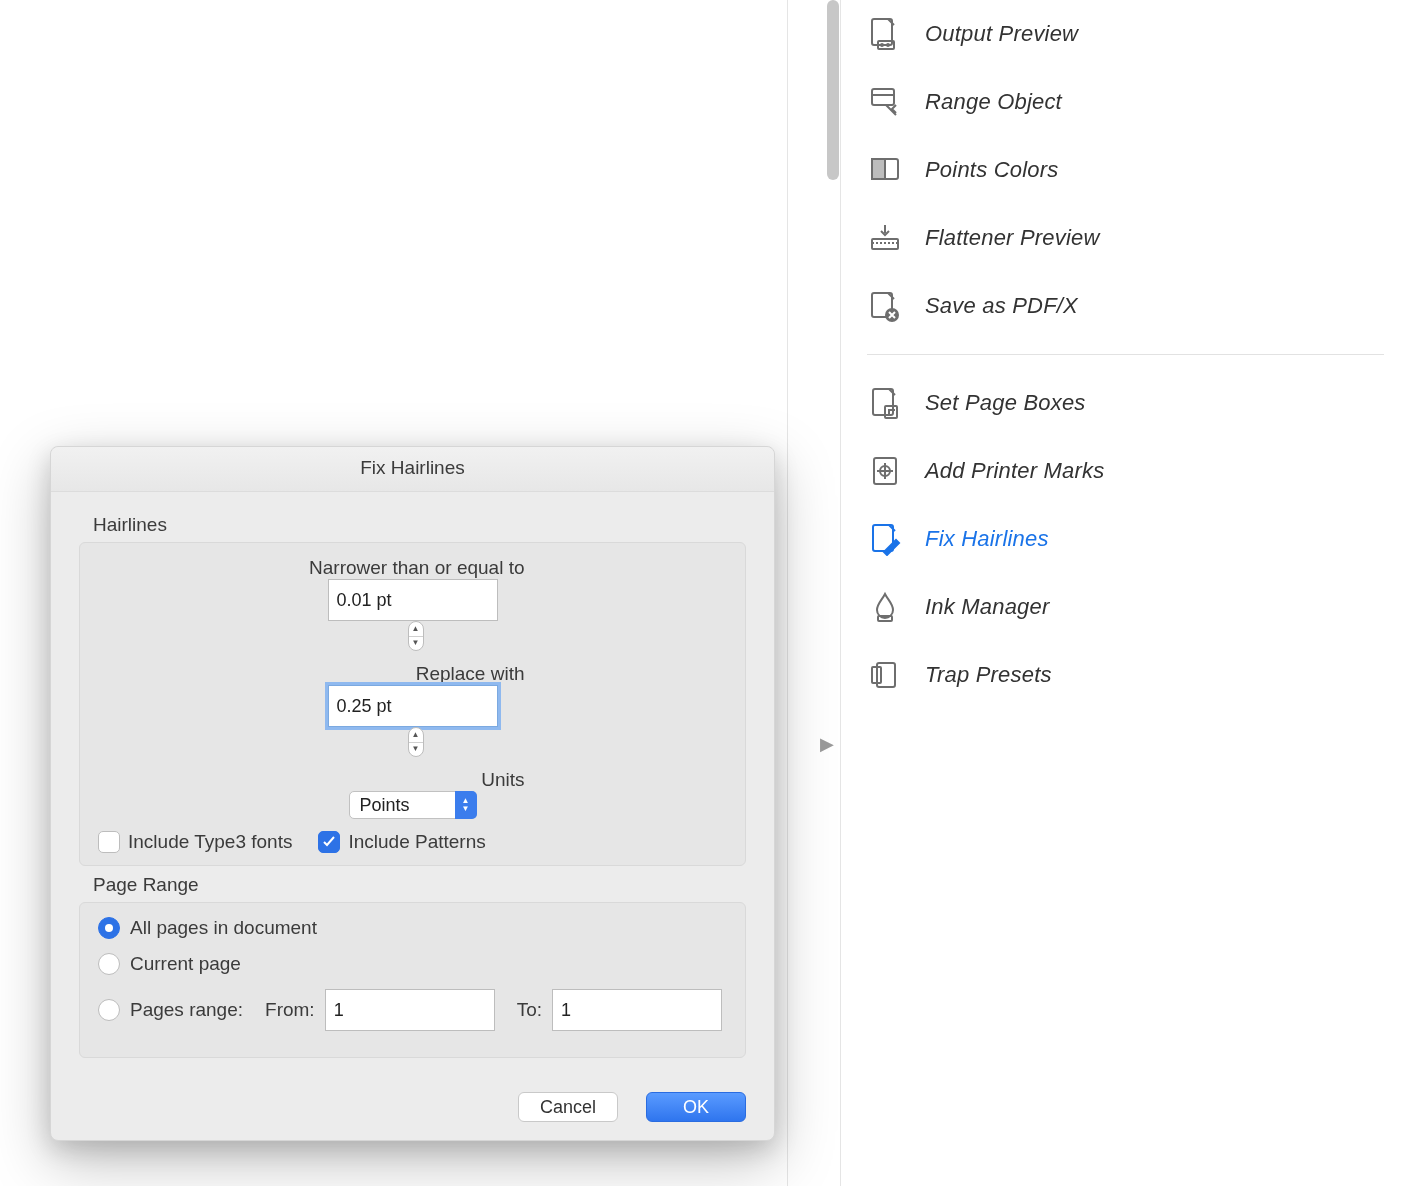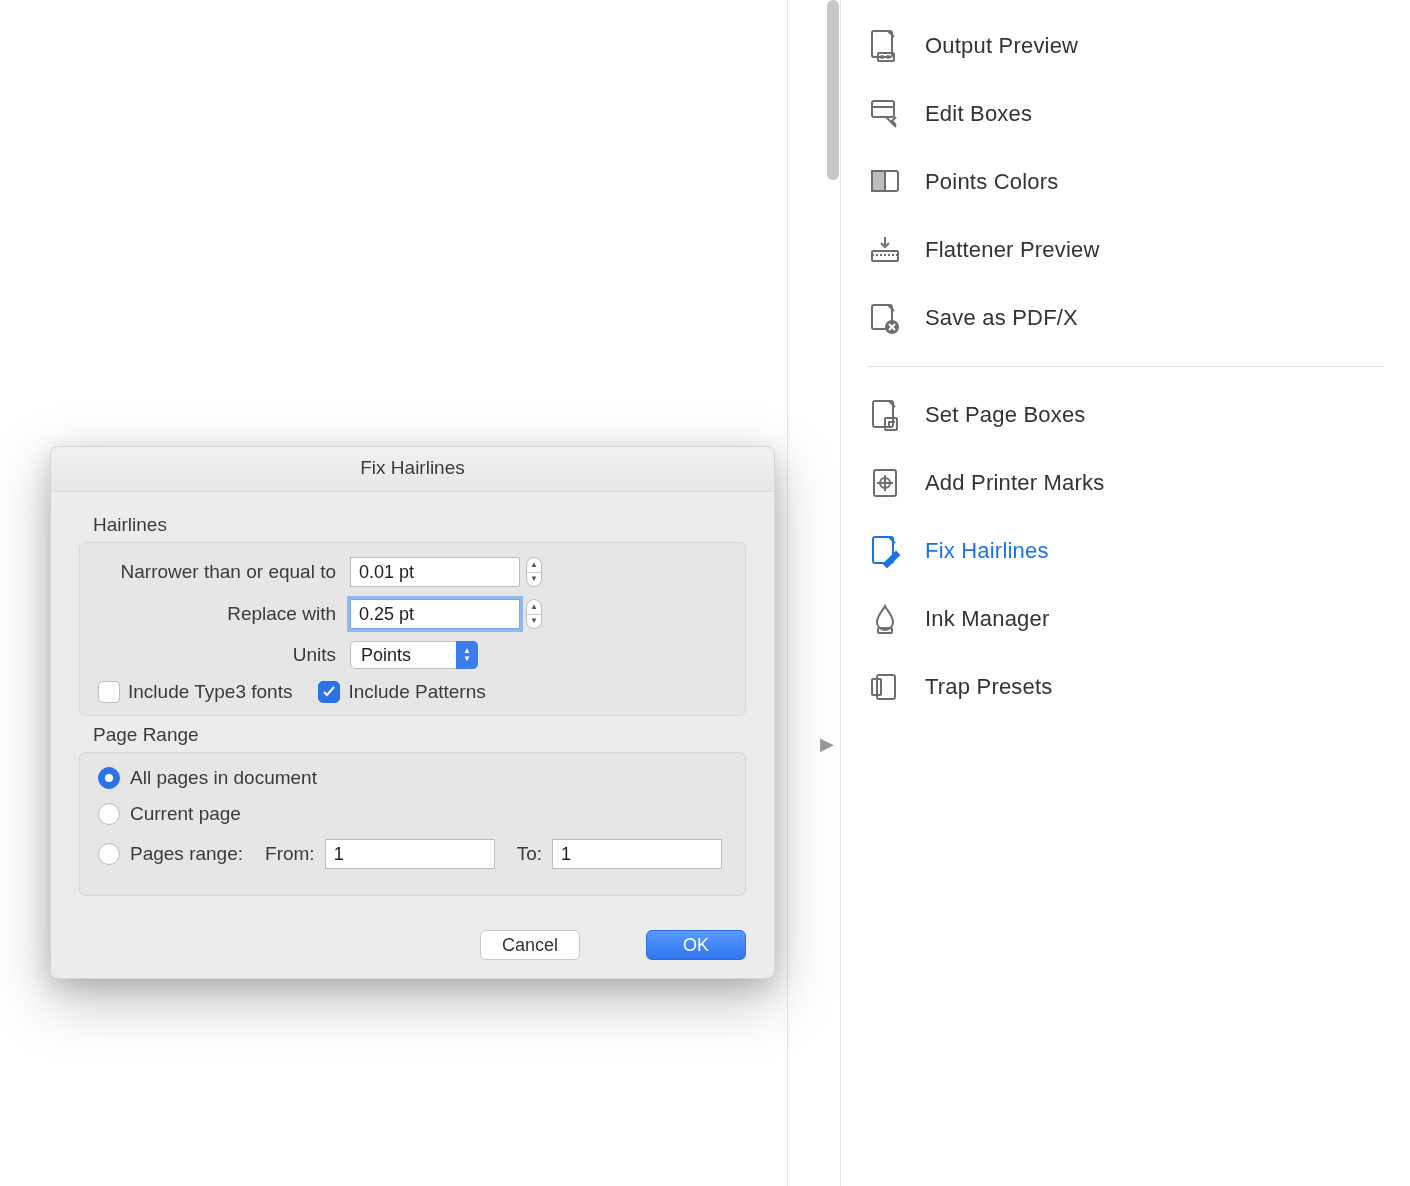--- a/index.html
+++ b/index.html
@@ -32,21 +32,22 @@
 .sidebar-scroll-thumb {
   position: absolute;
   left: 2px;
   top: 0;
   width: 12px;
   height: 180px;
   background: #c7c7c7;
   border-radius: 6px;
 }
 .sidebar-list {
-  padding-top: 12px;
+  padding-top: 0;
+  font-style: italic;
 }
 .sidebar-item {
   display: flex;
   align-items: center;
   height: 68px;
   padding-left: 26px;
   cursor: pointer;
   gap: 22px;
 }
 .sidebar-item .icon-box {
@@ -115,31 +116,32 @@
   background: #e6e6e6;
   border: 1px solid #d9d9d9;
   border-radius: 6px;
   padding: 14px 18px 12px;
 }
 
 .form-row {
   display: flex;
   align-items: center;
   margin-bottom: 12px;
+  flex-direction: column;
 }
 .form-label {
   width: 252px;
   text-align: right;
   padding-right: 14px;
   font-size: 19px;
   color: #3b3b3b;
 }
 .text-input {
   width: 170px;
-  height: 30px;
+  height: 42px;
   border: 1px solid #bdbdbd;
   background: #ffffff;
   font-size: 18px;
   padding: 8px 8px;
   color: #222;
 }
 .text-input.focused {
   outline: 3px solid #8fb9ef;
   outline-offset: 0;
   border-color: #7ba9e0;
@@ -274,21 +276,20 @@
 }
 .btn {
   height: 30px;
   min-width: 100px;
   border-radius: 6px;
   font-size: 18px;
   display: flex;
   align-items: center;
   justify-content: center;
   cursor: pointer;
-  margin-left: 38px;
 }
 .btn-default {
   background: #ffffff;
   border: 1px solid #c9c9c9;
   color: #333;
 }
 .btn-primary {
   background: linear-gradient(#5a9bff, #2f75ee);
   border: 1px solid #2a6ce0;
   color: #ffffff;
@@ -339,21 +340,21 @@
       <span class="label">Output Preview</span>
     </div>
     <div class="sidebar-item">
       <span class="icon-box">
         <svg width="34" height="34" viewBox="0 0 34 34" fill="none" stroke="#6e6e6e" stroke-width="2">
             <rect x="4" y="4" width="22" height="16" rx="2"></rect>
             <line x1="4" y1="10" x2="26" y2="10"></line>
             <path d="M18 20 l10 10 M28 20 l-4 4 l4 4"></path>
           </svg>
       </span>
-      <span class="label">Edit Boxes</span>
+      <span class="label">Range Object</span>
     </div>
     <div class="sidebar-item">
       <span class="icon-box">
         <svg width="34" height="34" viewBox="0 0 34 34" fill="none" stroke="#6e6e6e" stroke-width="2">
             <rect x="4" y="6" width="26" height="20" rx="2"></rect>
             <rect x="4" y="6" width="13" height="20" fill="#bdbdbd"></rect>
           </svg>
       </span>
       <span class="label">Points Colors</span>
     </div>

